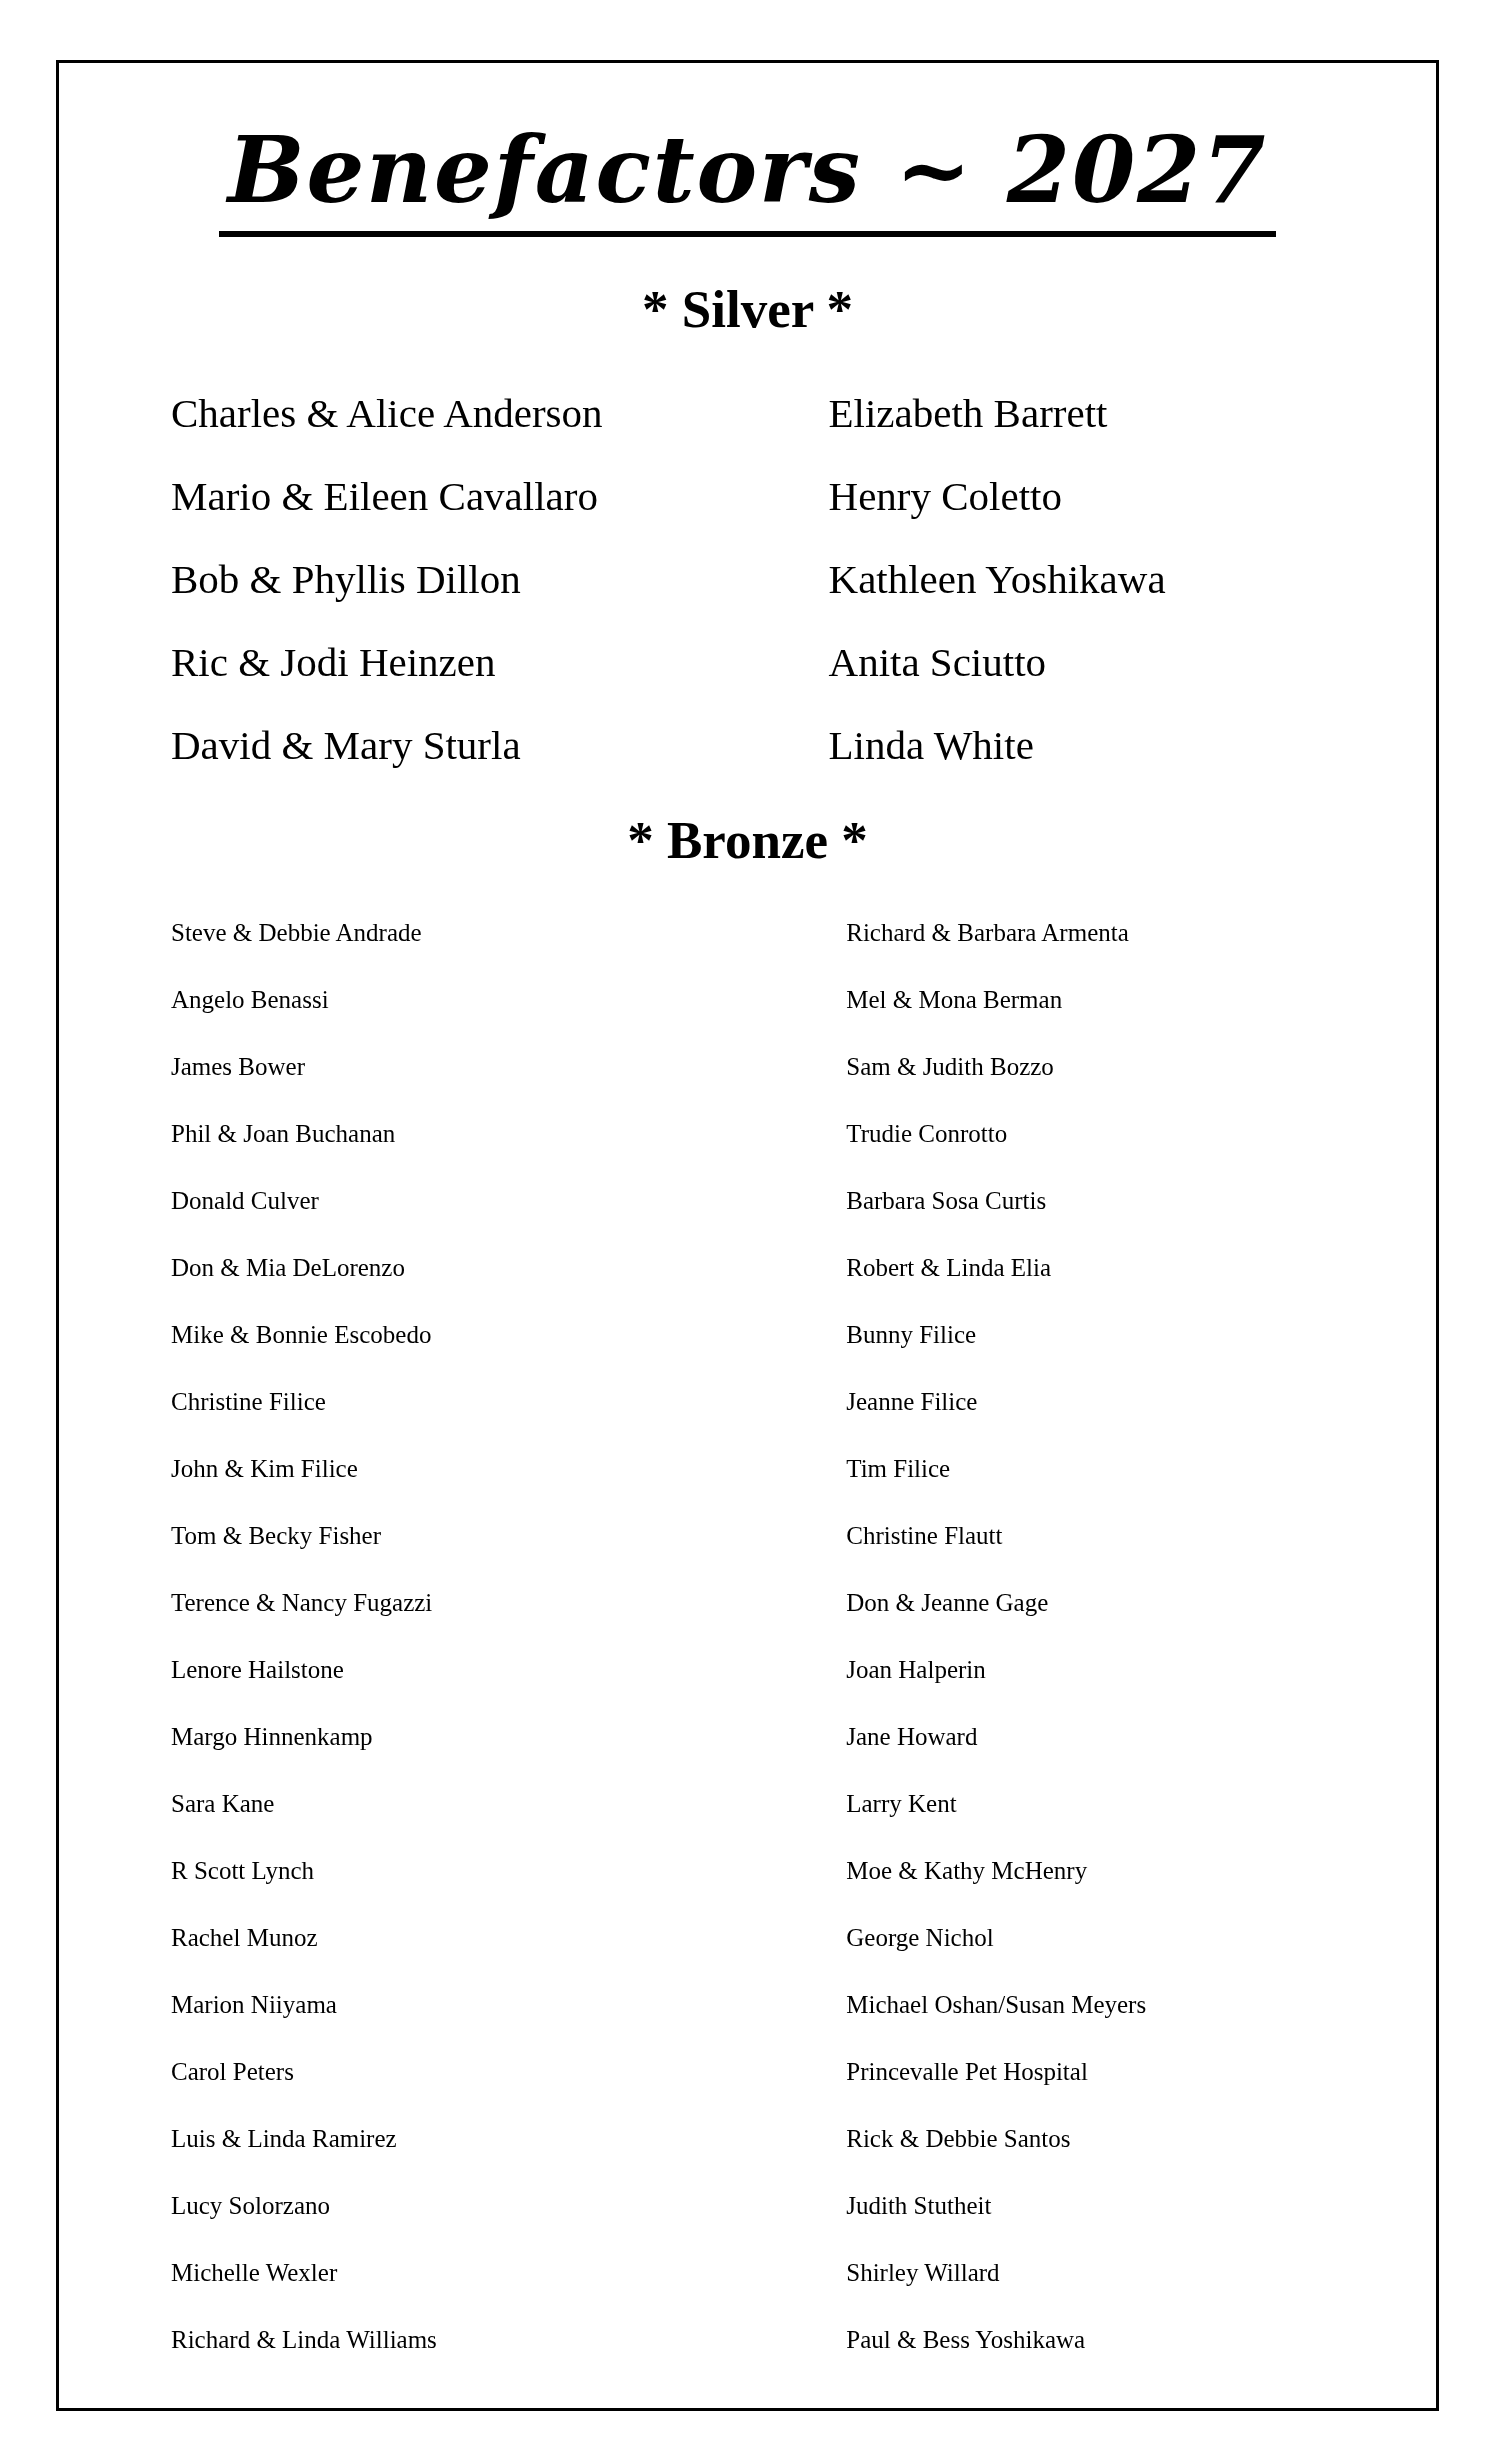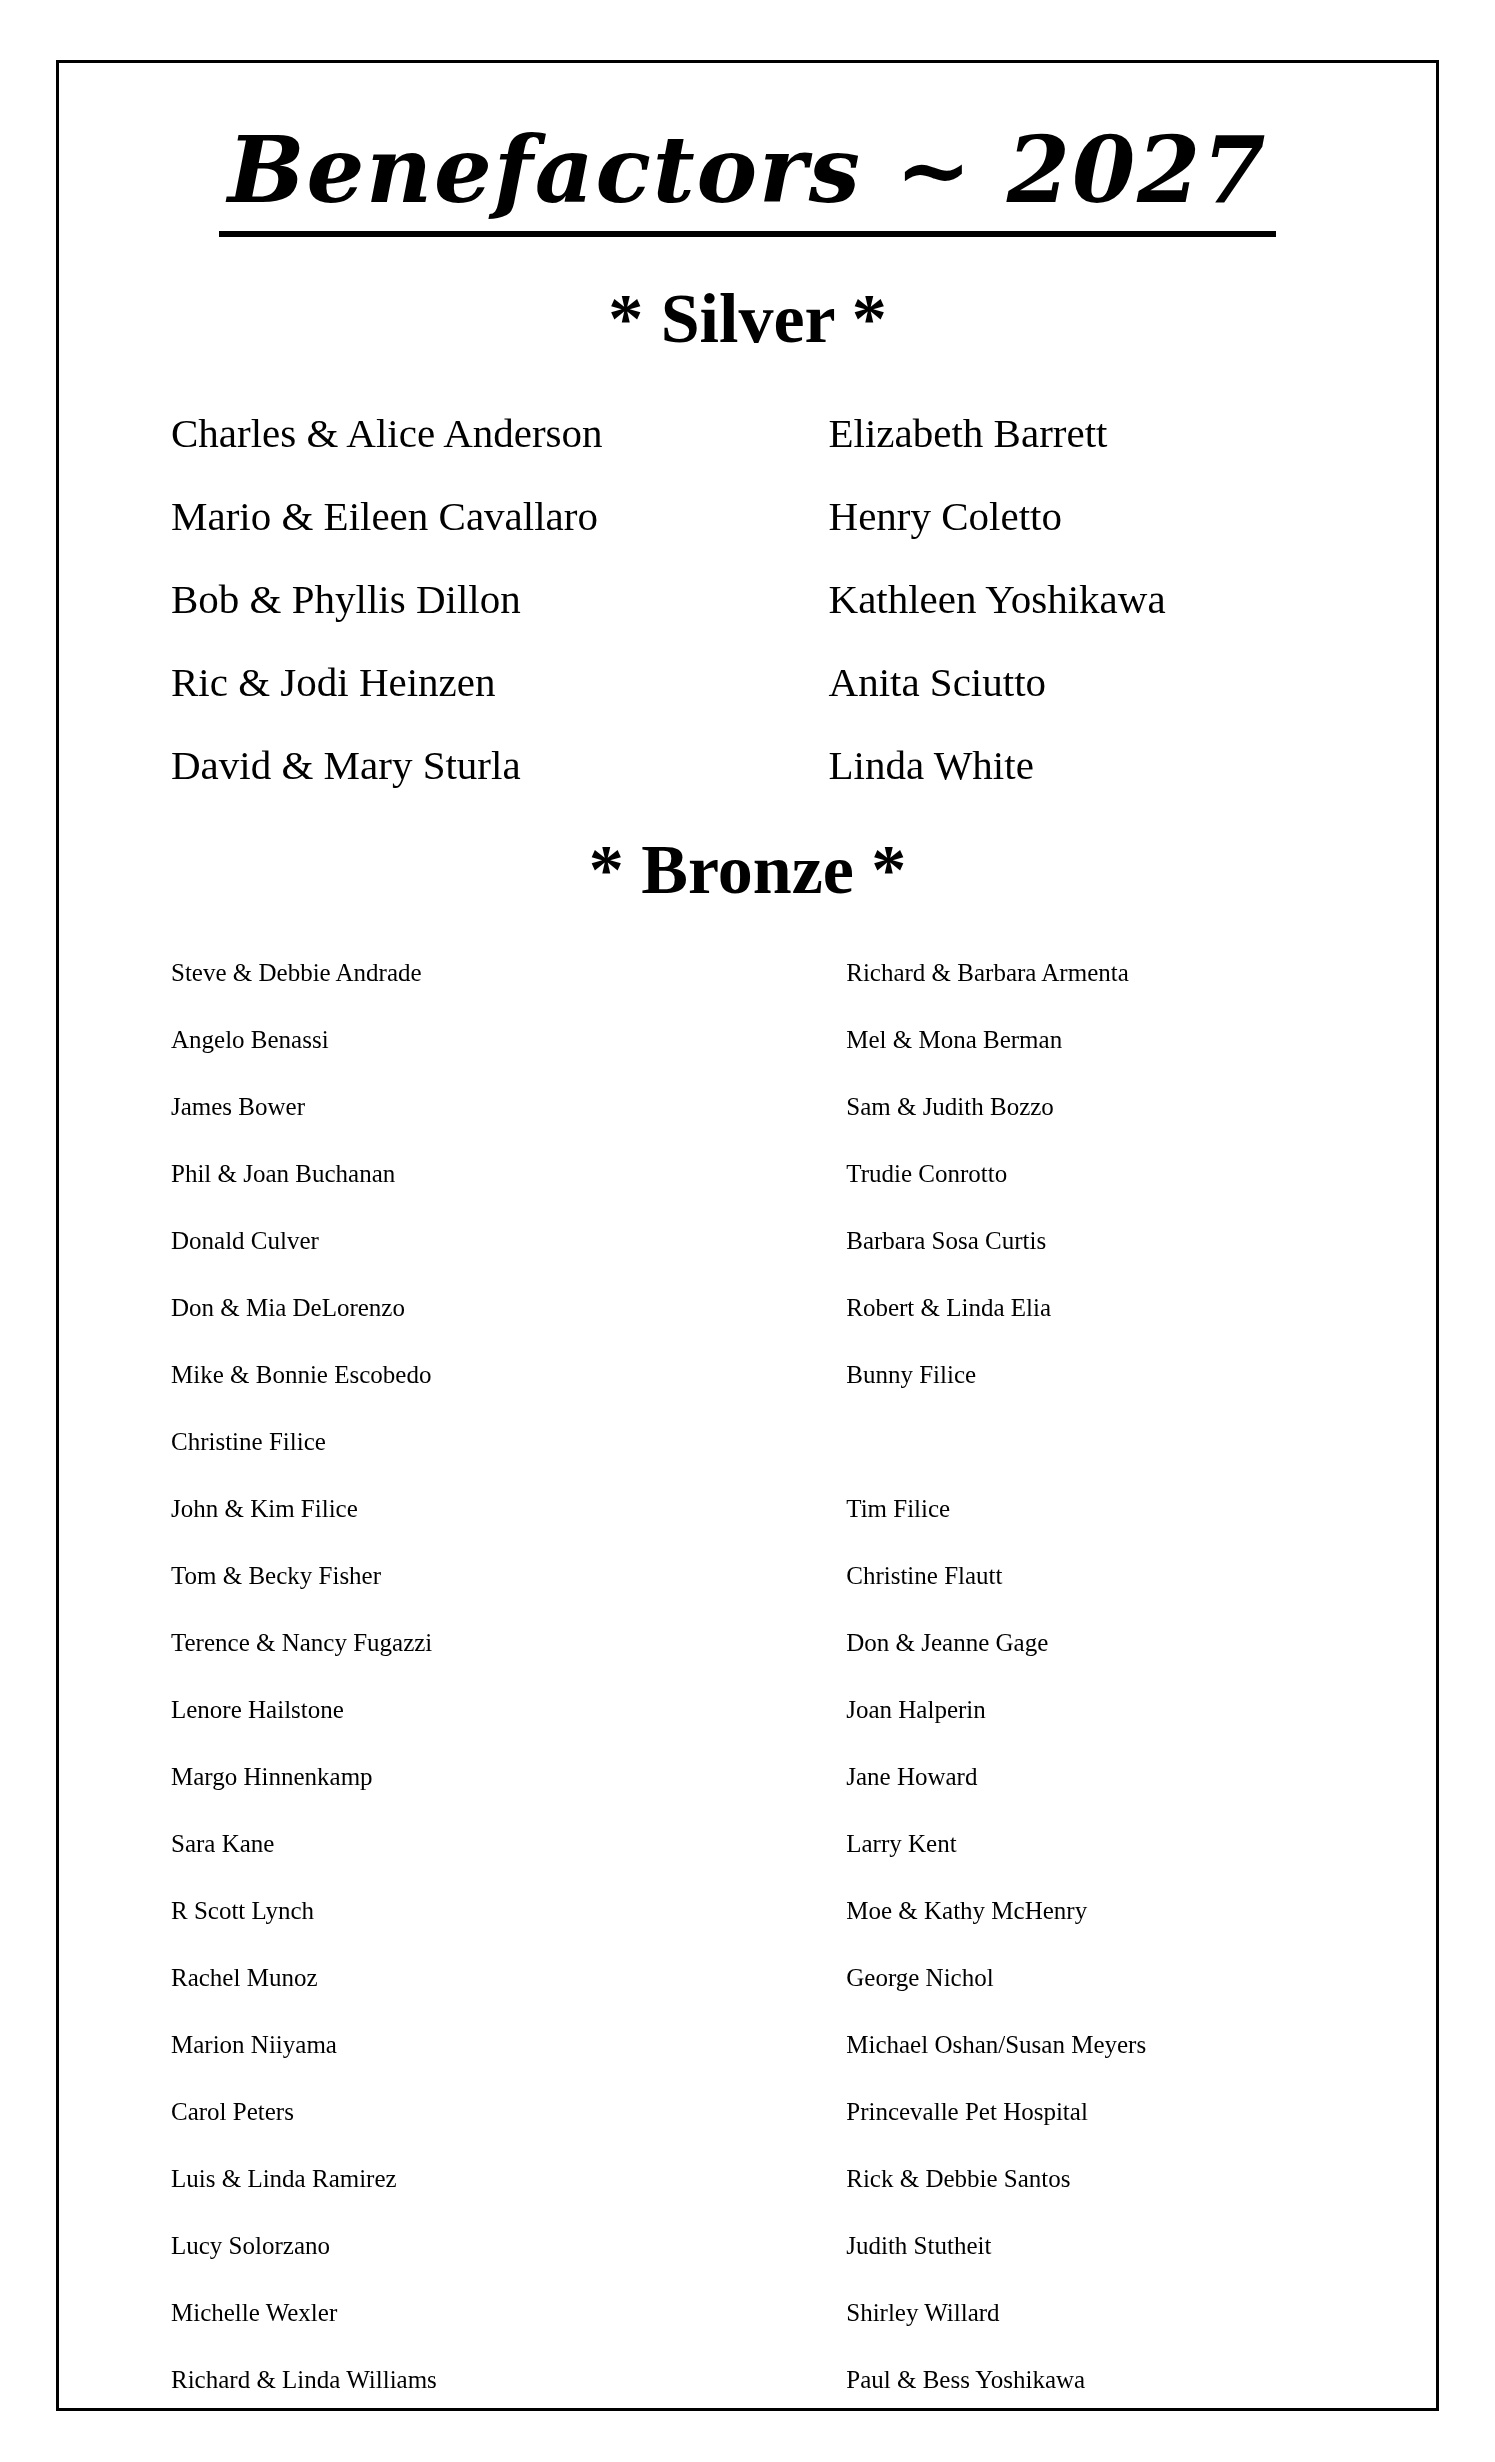--- a/index.html
+++ b/index.html
@@ -35,21 +35,21 @@
     font-weight: 700;
     font-size: 91px;
     line-height: 1.05;
     letter-spacing: 1.8px;
     border-bottom: 6.2px solid #000000;
     padding: 0 8.8px 12.3px 8.8px;
   }
   .section-heading {
     text-align: center;
     font-weight: 700;
-    font-size: 70px;
+    font-size: 53px;
     margin: 4px;
     padding: 0;
   }
   .section.silver .section-heading { margin-top: 42px; margin-bottom: 33px; }
   .section.bronze .section-heading { margin-top: 23px; margin-bottom: 30px; }
   .rows {
     display: block;
   }
   .row {
     display: grid;
@@ -126,20 +126,21 @@
           <div class="row">
             <span class="cell cell-left">Don &amp; Mia DeLorenzo</span>
             <span class="cell cell-right">Robert &amp; Linda Elia</span>
           </div>
           <div class="row">
             <span class="cell cell-left">Mike &amp; Bonnie Escobedo</span>
             <span class="cell cell-right">Bunny Filice</span>
           </div>
           <div class="row">
             <span class="cell cell-left">Christine Filice</span>
+            <span class="cell cell-right">Jeanne Filice</span>
           </div>
           <div class="row">
             <span class="cell cell-left">John &amp; Kim Filice</span>
             <span class="cell cell-right">Tim Filice</span>
           </div>
           <div class="row">
             <span class="cell cell-left">Tom &amp; Becky Fisher</span>
             <span class="cell cell-right">Christine Flautt</span>
           </div>
           <div class="row">

